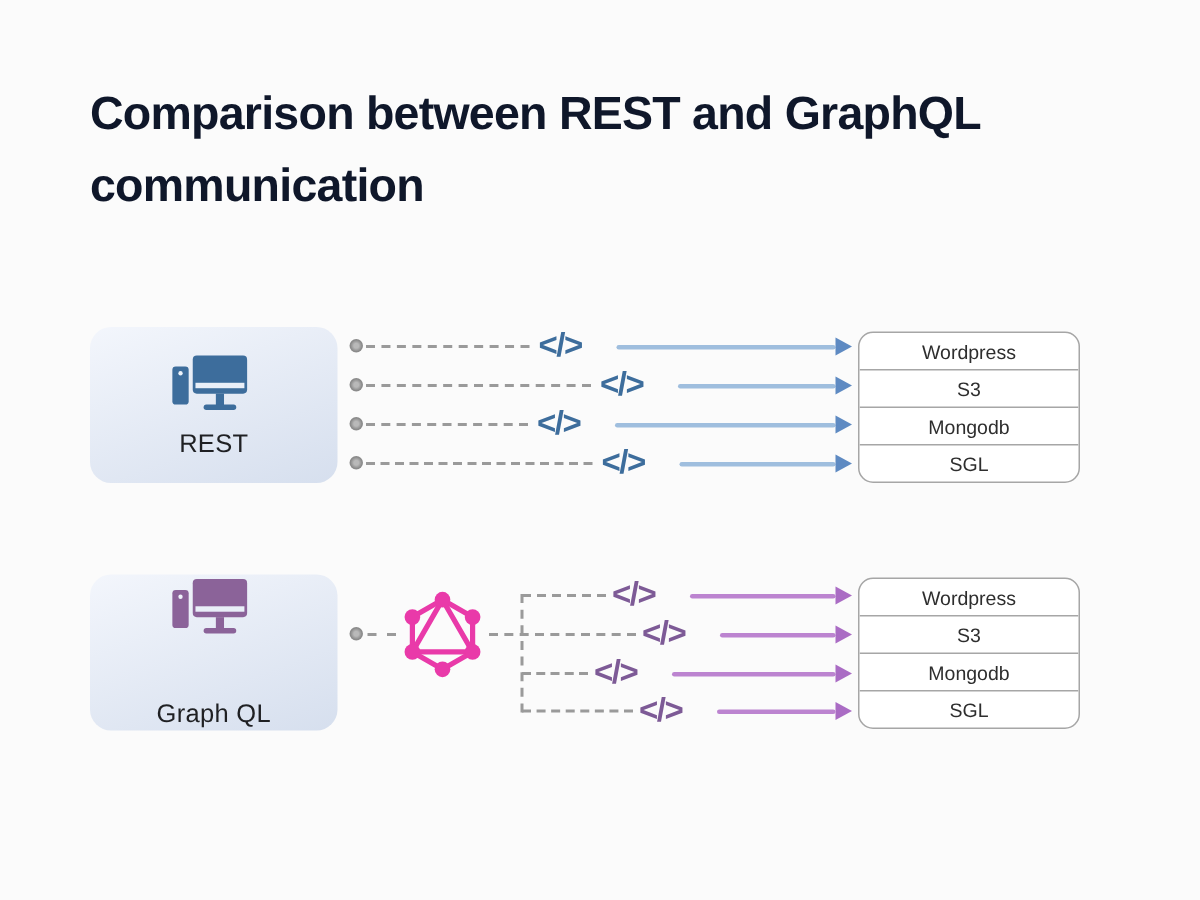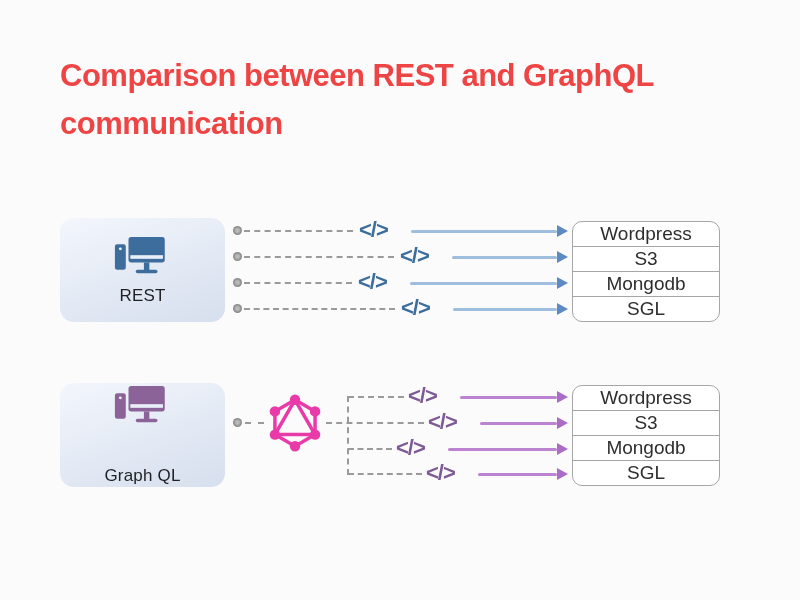--- a/index.html
+++ b/index.html
@@ -20,21 +20,21 @@
     --page-bg:#fbfbfb;
   }
   *{margin:0;padding:0;box-sizing:border-box;}
   html,body{width:800px;height:600px;}
   body{font-family:"Liberation Sans",sans-serif;background:var(--page-bg);}
   .canvas{position:relative;width:800px;height:600px;overflow:hidden;background:var(--page-bg);}
 
   .page-title{
     position:absolute;left:60px;top:52px;width:660px;
     font-size:31px;line-height:48px;font-weight:800;letter-spacing:-0.5px;
-    color:#ef4444;
+    color:#0f172a;
   }
 
   .client-box{
     position:absolute;left:60px;width:165px;height:104px;border-radius:14px;
     background:linear-gradient(160deg,var(--client-box-from) 0%,var(--client-box-to) 100%);
     display:flex;flex-direction:column;align-items:center;justify-content:center;gap:7px;
   }
   .client-box .client-label{font-size:17px;font-weight:500;color:var(--text-dark);letter-spacing:0.2px;}
   .rest-icon{color:var(--rest-primary);}
   .graphql-icon{color:var(--graphql-icon);}
@@ -63,21 +63,21 @@
   .arrow.graphql{background:var(--graphql-arrow-line);}
   .arrow.graphql::after{border-left-color:var(--graphql-arrow-head);}
 
   .server-table{
     position:absolute;left:572px;width:148px;height:101px;
     border:1.5px solid var(--table-border);border-radius:10px;background:#fff;
     display:flex;flex-direction:column;overflow:hidden;
   }
   .server-row{
     flex:1;display:flex;align-items:center;justify-content:center;
-    font-size:19px;color:#2e2e2e;border-top:1px solid var(--table-border);
+    font-size:13px;color:#2e2e2e;border-top:1px solid var(--table-border);
   }
   .server-row:first-child{border-top:none;}
 
   .logo-wrap{position:absolute;left:266px;top:394px;width:58px;height:58px;color:var(--graphql-logo);}
 </style>
 </head>
 <body>
 
 <div class="canvas">
 

